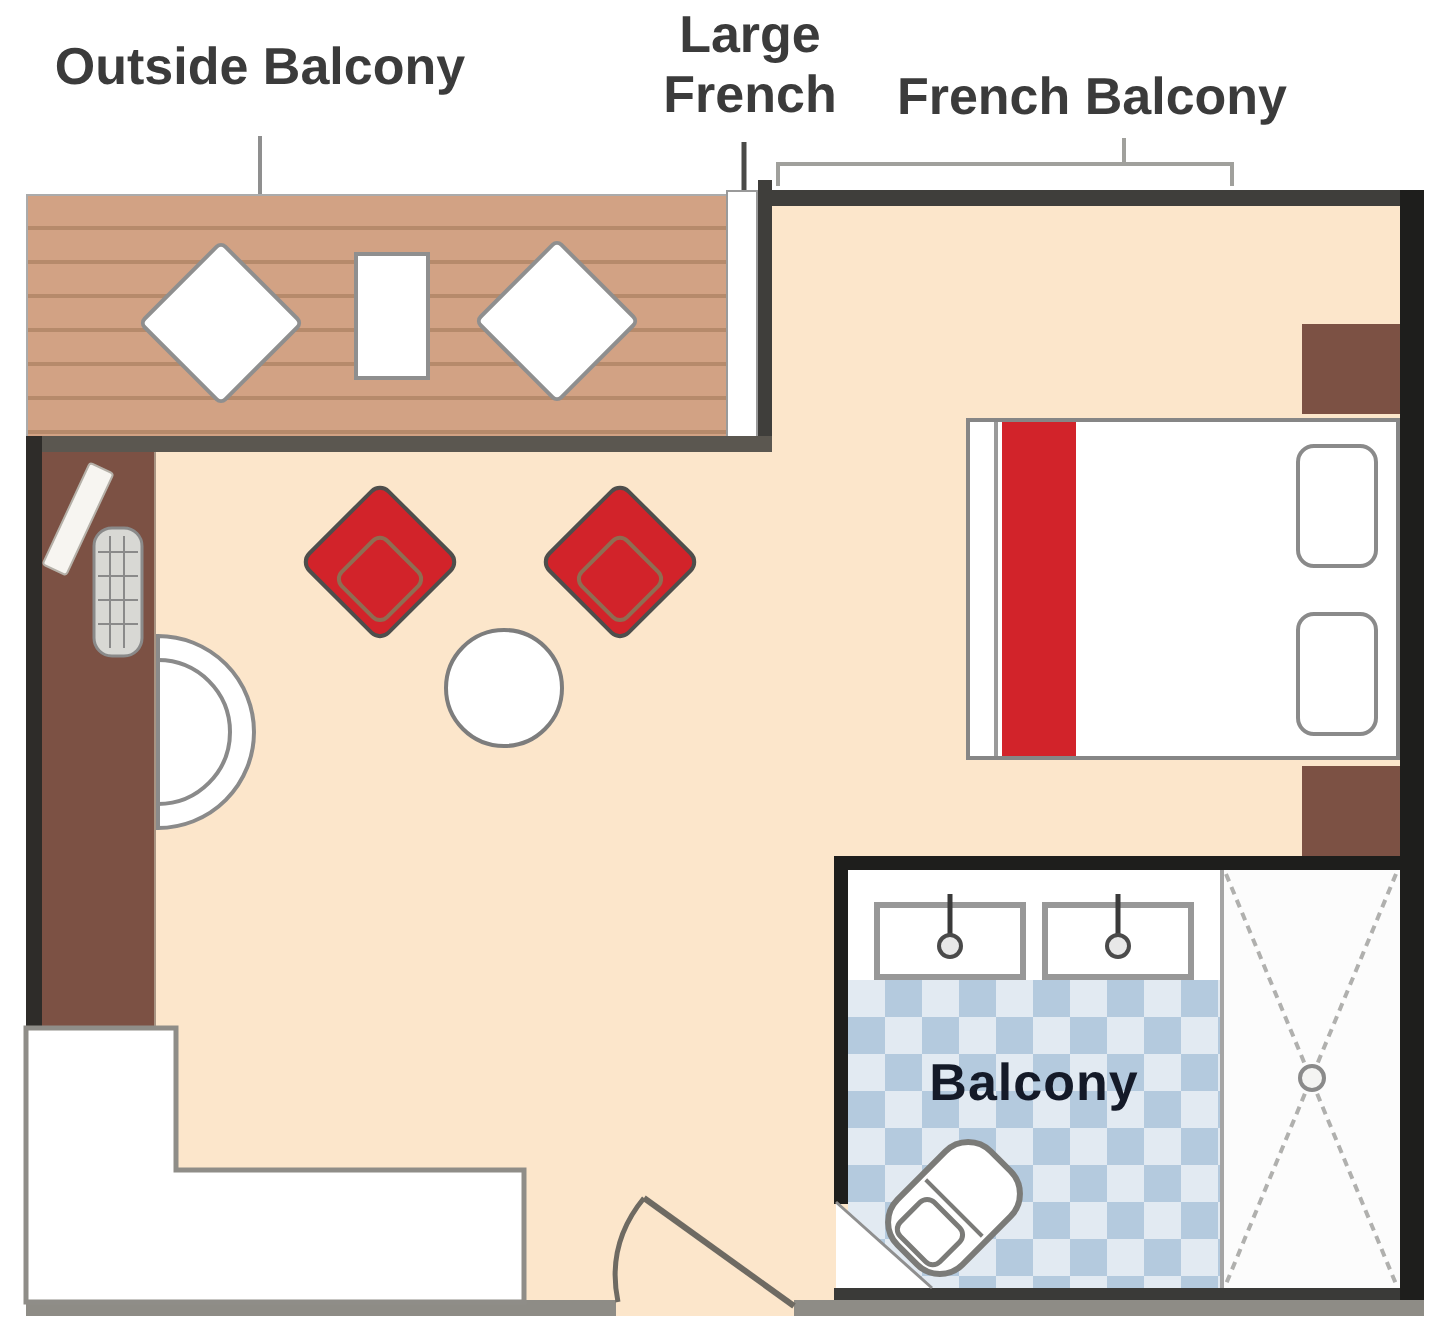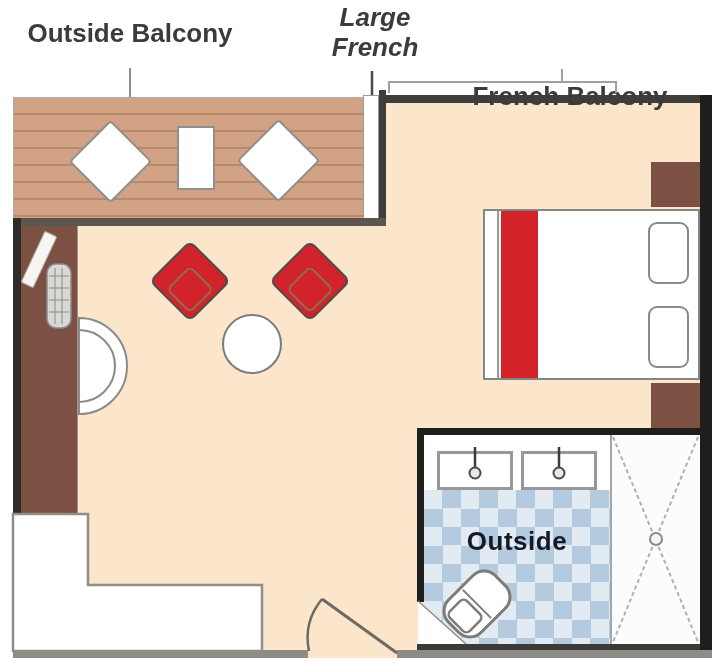--- a/index.html
+++ b/index.html
@@ -69,35 +69,35 @@
     <div class="abs" style="left:16px;top:0;width:37px;height:167px;background:var(--accent-red);"></div>
   </div>
   <div class="abs" style="left:648px;top:222px;width:41px;height:62px;background:#fff;border:2px solid #8a8a8a;border-radius:9px;"></div>
   <div class="abs" style="left:648px;top:306px;width:41px;height:62px;background:#fff;border:2px solid #8a8a8a;border-radius:9px;"></div>
 
   <div class="abs" style="left:424px;top:435px;width:186px;height:55px;background:#fff;"></div>
   <div class="abs tile" style="left:424px;top:490px;width:186px;height:154px;"></div>
   <div class="abs" style="left:437px;top:451px;width:76px;height:39px;background:#fff;border:3px solid #989898;"></div>
   <div class="abs" style="left:521px;top:451px;width:76px;height:39px;background:#fff;border:3px solid #989898;"></div>
   <div class="abs" style="left:610px;top:435px;width:90px;height:209px;background:#fcfcfc;border-left:2px solid #a5a5a5;"></div>
-  <div class="abs" id="bathroom-label" style="left:424px;top:526px;width:186px;">Outside</div>
+  <div class="abs" id="bathroom-label" style="left:424px;top:526px;width:186px;">Balcony</div>
   <div class="abs wallB" style="left:417px;top:428px;width:290px;height:7px;"></div>
   <div class="abs wallB" style="left:417px;top:428px;width:7px;height:174px;"></div>
   <div class="abs" style="left:417px;top:644px;width:290px;height:7px;background:#3a3a38;"></div>
 
   <div class="abs wallB" style="left:700px;top:95px;width:12px;height:557px;"></div>
   <div class="abs wallG" style="left:13px;top:650px;width:295px;height:8px;"></div>
   <div class="abs wallG" style="left:397px;top:650px;width:315px;height:8px;"></div>
 
   <div class="abs lbl" style="left:10px;top:18px;width:240px;">Outside Balcony</div>
-  <div class="abs lbl" style="left:305px;top:2px;width:140px;font-style:italic;">
+  <div class="abs lbl" style="left:305px;top:2px;width:140px;">
     <span>Large</span><br>
     <span>French</span>
   </div>
-  <div class="abs lbl" style="left:450px;top:33px;width:240px;margin-top:48px;">French Balcony</div>
+  <div class="abs lbl" style="left:426px;top:33px;width:240px;">French Balcony</div>
 
   <svg width="726" height="669" viewBox="0 0 726 669">
 
     <path d="M13,514 H88 V585 H262 V651 H13 Z" fill="#ffffff" stroke="#8f8d88" stroke-width="2.5"></path>
 
     <path d="M79,318 A48,48 0 0 1 79,414 Z" fill="#ffffff" stroke="#8a8a8a" stroke-width="2"></path>
     <path d="M79,330 A36,36 0 0 1 79,402" fill="none" stroke="#8a8a8a" stroke-width="2"></path>
 
     <g stroke="#8a8a8a">
       <rect x="47" y="264" width="24" height="64" rx="9" fill="#d8d8d4" stroke-width="1.5"></rect>

